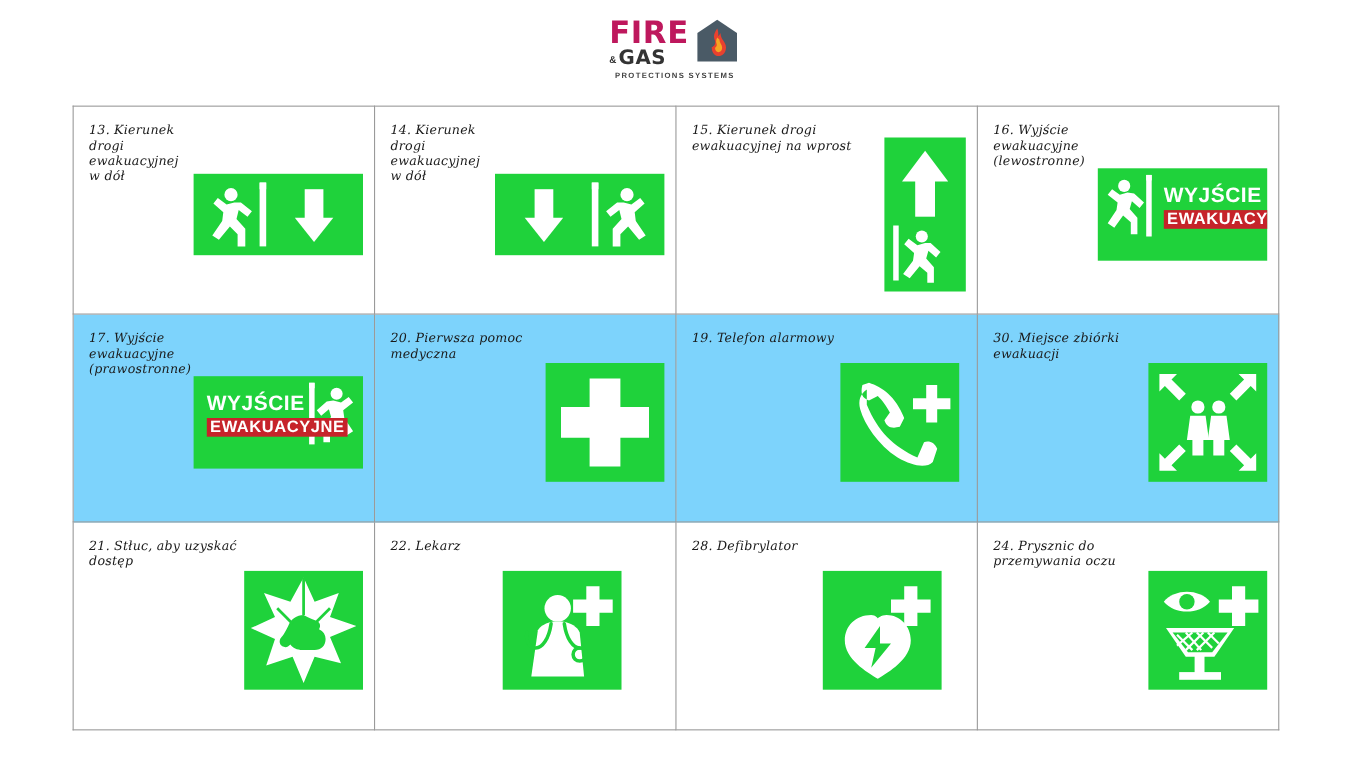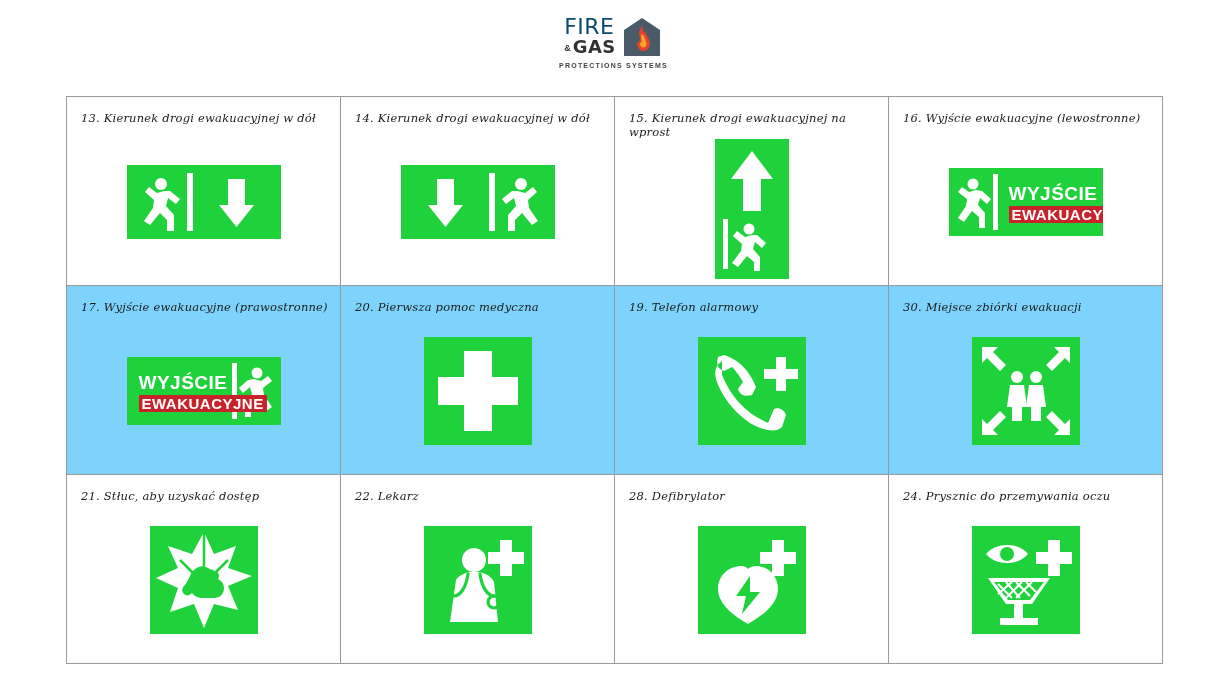--- a/index.html
+++ b/index.html
@@ -39,24 +39,24 @@
     align-items: flex-start;
     justify-content: center;
   }
   .logo-words {
     display: flex;
     flex-direction: column;
     align-items: flex-start;
     line-height: 1;
   }
   .logo-fire {
-    font-size: 22px;
-    font-weight: normal;
+    font-size: 28px;
+    font-weight: bold;
     letter-spacing: 0.5px;
-    color: #0c4a6e;
+    color: #be185d;
     font-family: "DejaVu Sans", sans-serif;
   }
   .logo-row2 {
     display: flex;
     align-items: flex-end;
   }
   .logo-amp {
     font-size: 9px;
     font-weight: bold;
     color: #333333;
@@ -103,21 +103,21 @@
   tr.band td {
     background: #7dd3fc;
   }
   .cell {
     position: relative;
     width: 100%;
     height: 188px;
     box-sizing: border-box;
     padding: 14px 10px 6px 10px;
     display: flex;
-    flex-direction: column;
+    flex-direction: row;
     align-items: center;
   }
   .caption {
     align-self: flex-start;
     font-family: "DejaVu Serif", serif;
     font-style: italic;
     font-size: 11.5px;
     color: #1a1a1a;
     letter-spacing: 0.2px;
     margin-left: 4px;
@@ -143,21 +143,21 @@
   .sign.wide {
     width: 154px;
     height: 74px;
   }
   .sign.tall {
     width: 74px;
     height: 140px;
   }
   .sign.exit {
     width: 154px;
-    height: 68px;
+    height: 84px;
   }
 
   svg { display: block; }
 
   
   .w { fill: #ffffff; }
 
   .exit-text {
     position: absolute;
     color: #ffffff;

